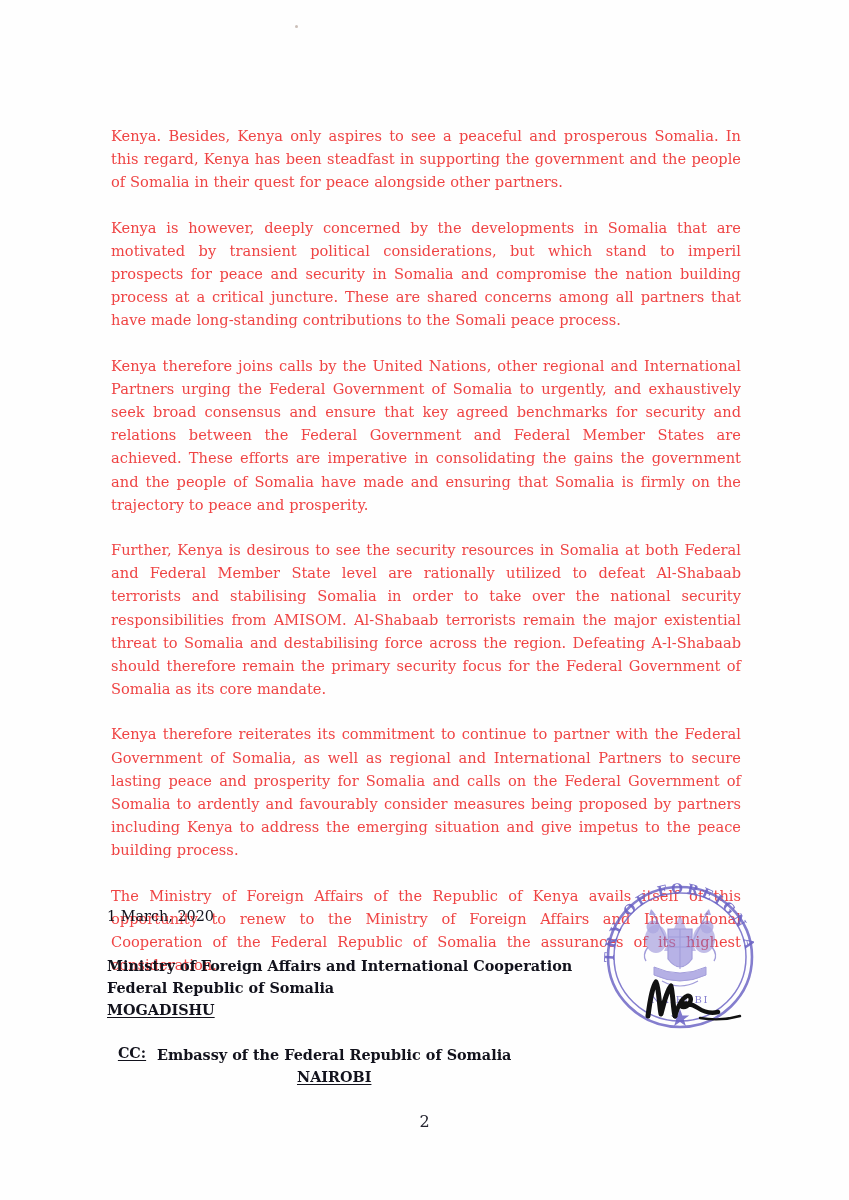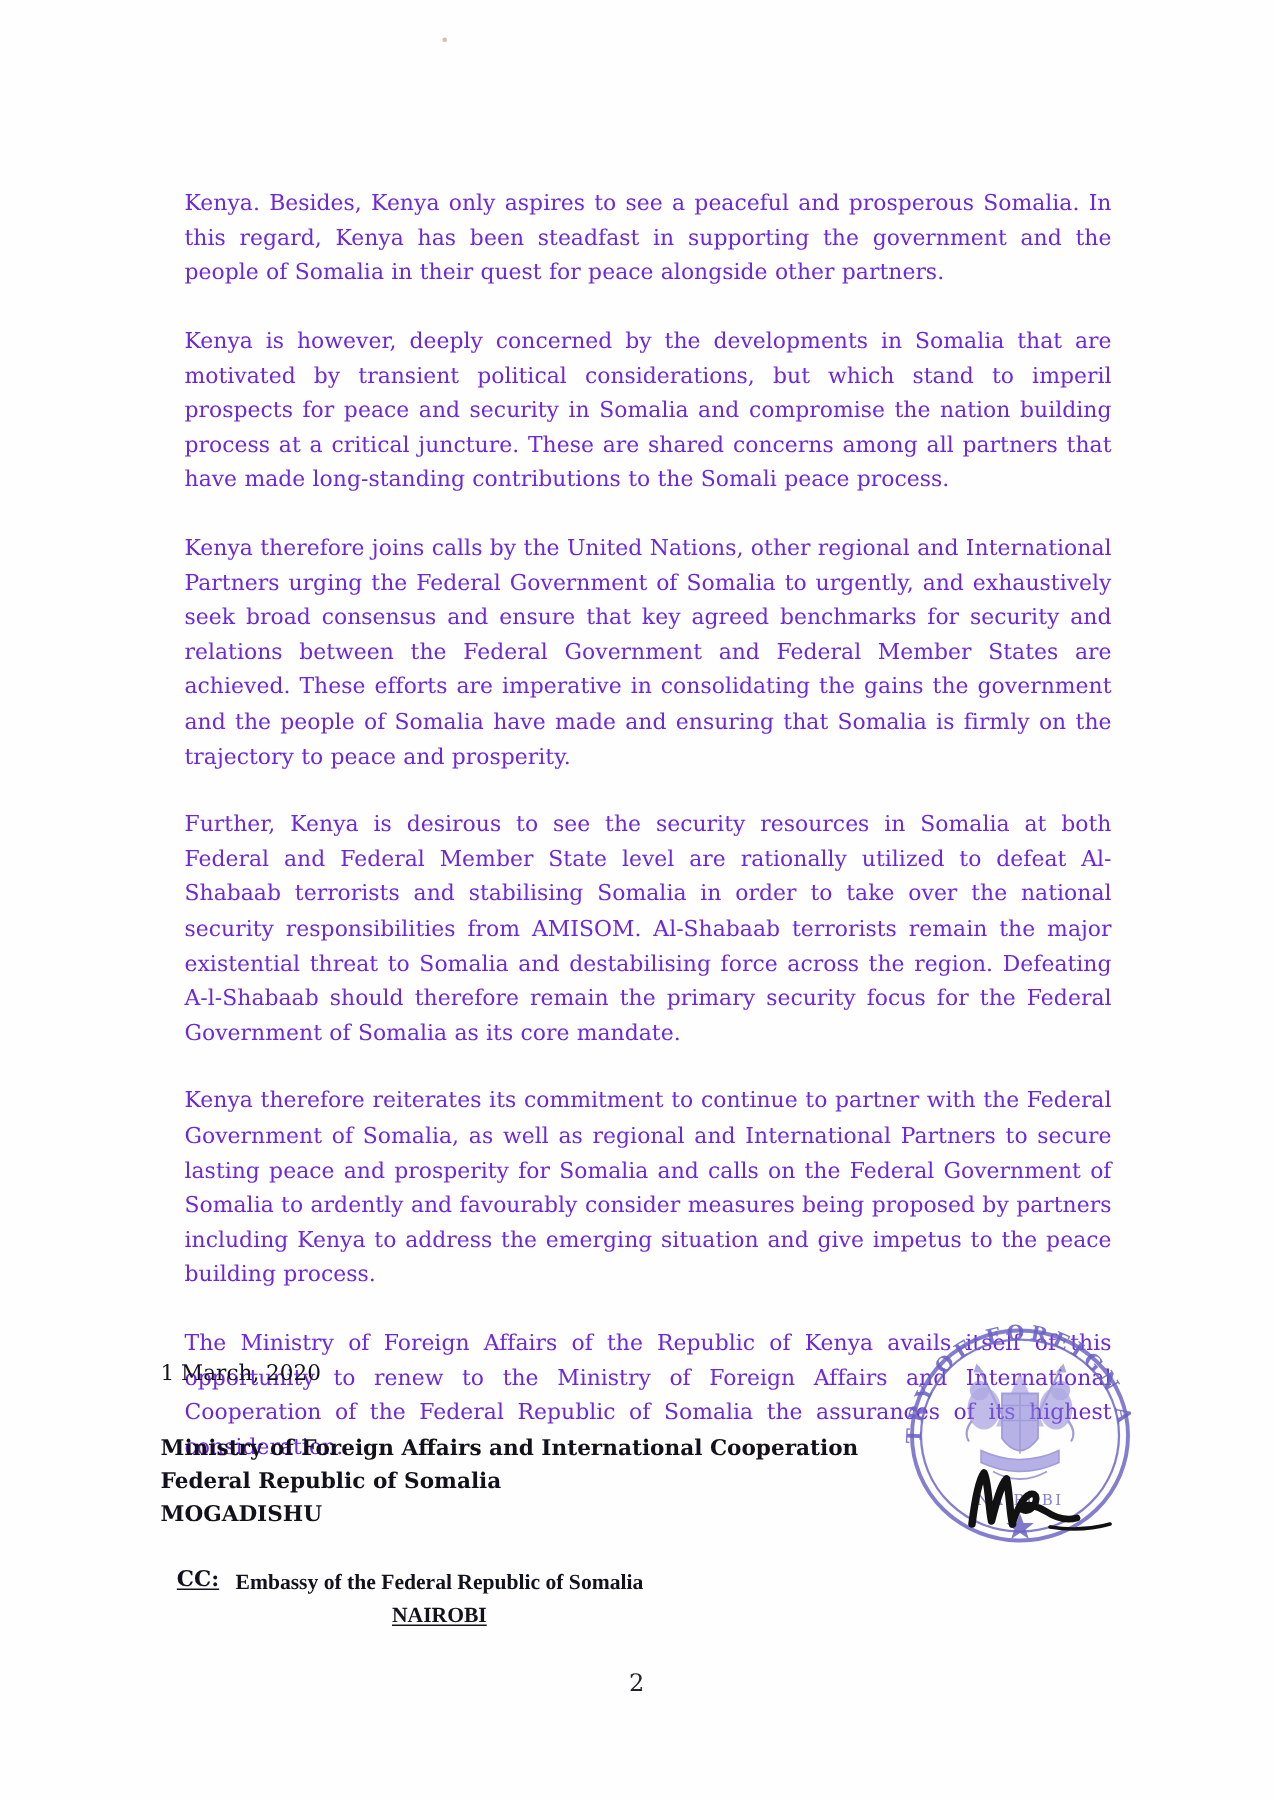--- a/index.html
+++ b/index.html
@@ -28,26 +28,26 @@
     border-radius: 50%;
     opacity: .75;
   }
   .body-col {
     position: absolute;
     left: 107px;
     top: 124px;
     width: 634px;
   }
   p.para {
-    margin: 0 0 22px 16px;
+    margin: 0 0 22px 4px;
     text-align: justify;
     text-justify: inter-word;
     font-size: 14.6px;
     line-height: 23.2px;
-    color: #6d28d9;
+    color: #ef4444;
     letter-spacing: .02px;
     word-spacing: .2px;
   }
   p.para:last-child { margin-bottom: 0; }
 
   .date-line {
     position: absolute;
     left: 107px;
     top: 908px;
     font-size: 14.4px;
@@ -57,20 +57,21 @@
   .addr-block {
     position: absolute;
     left: 107px;
     top: 955px;
     font-size: 14.4px;
     font-weight: bold;
     line-height: 22px;
     color: #12121c;
   }
   .addr-block .underlined {
+    text-decoration: underline;
     text-underline-offset: 2px;
   }
   .cc-block {
     position: absolute;
     left: 107px;
     top: 1044px;
     font-size: 14.4px;
     color: #12121c;
   }
   .cc-row {
@@ -81,21 +82,20 @@
   .cc-label {
     font-weight: bold;
     text-decoration: underline;
     text-underline-offset: 2px;
     width: 50px;
     flex: 0 0 50px;
   }
   .cc-lines {
     font-weight: bold;
     line-height: 22px;
-    font-family: Liberation Serif, serif;
   }
   .cc-lines .underlined {
     text-decoration: underline;
     text-underline-offset: 2px;
   }
   .page-number {
     position: absolute;
     left: 0;
     top: 1112px;
     width: 849px;

